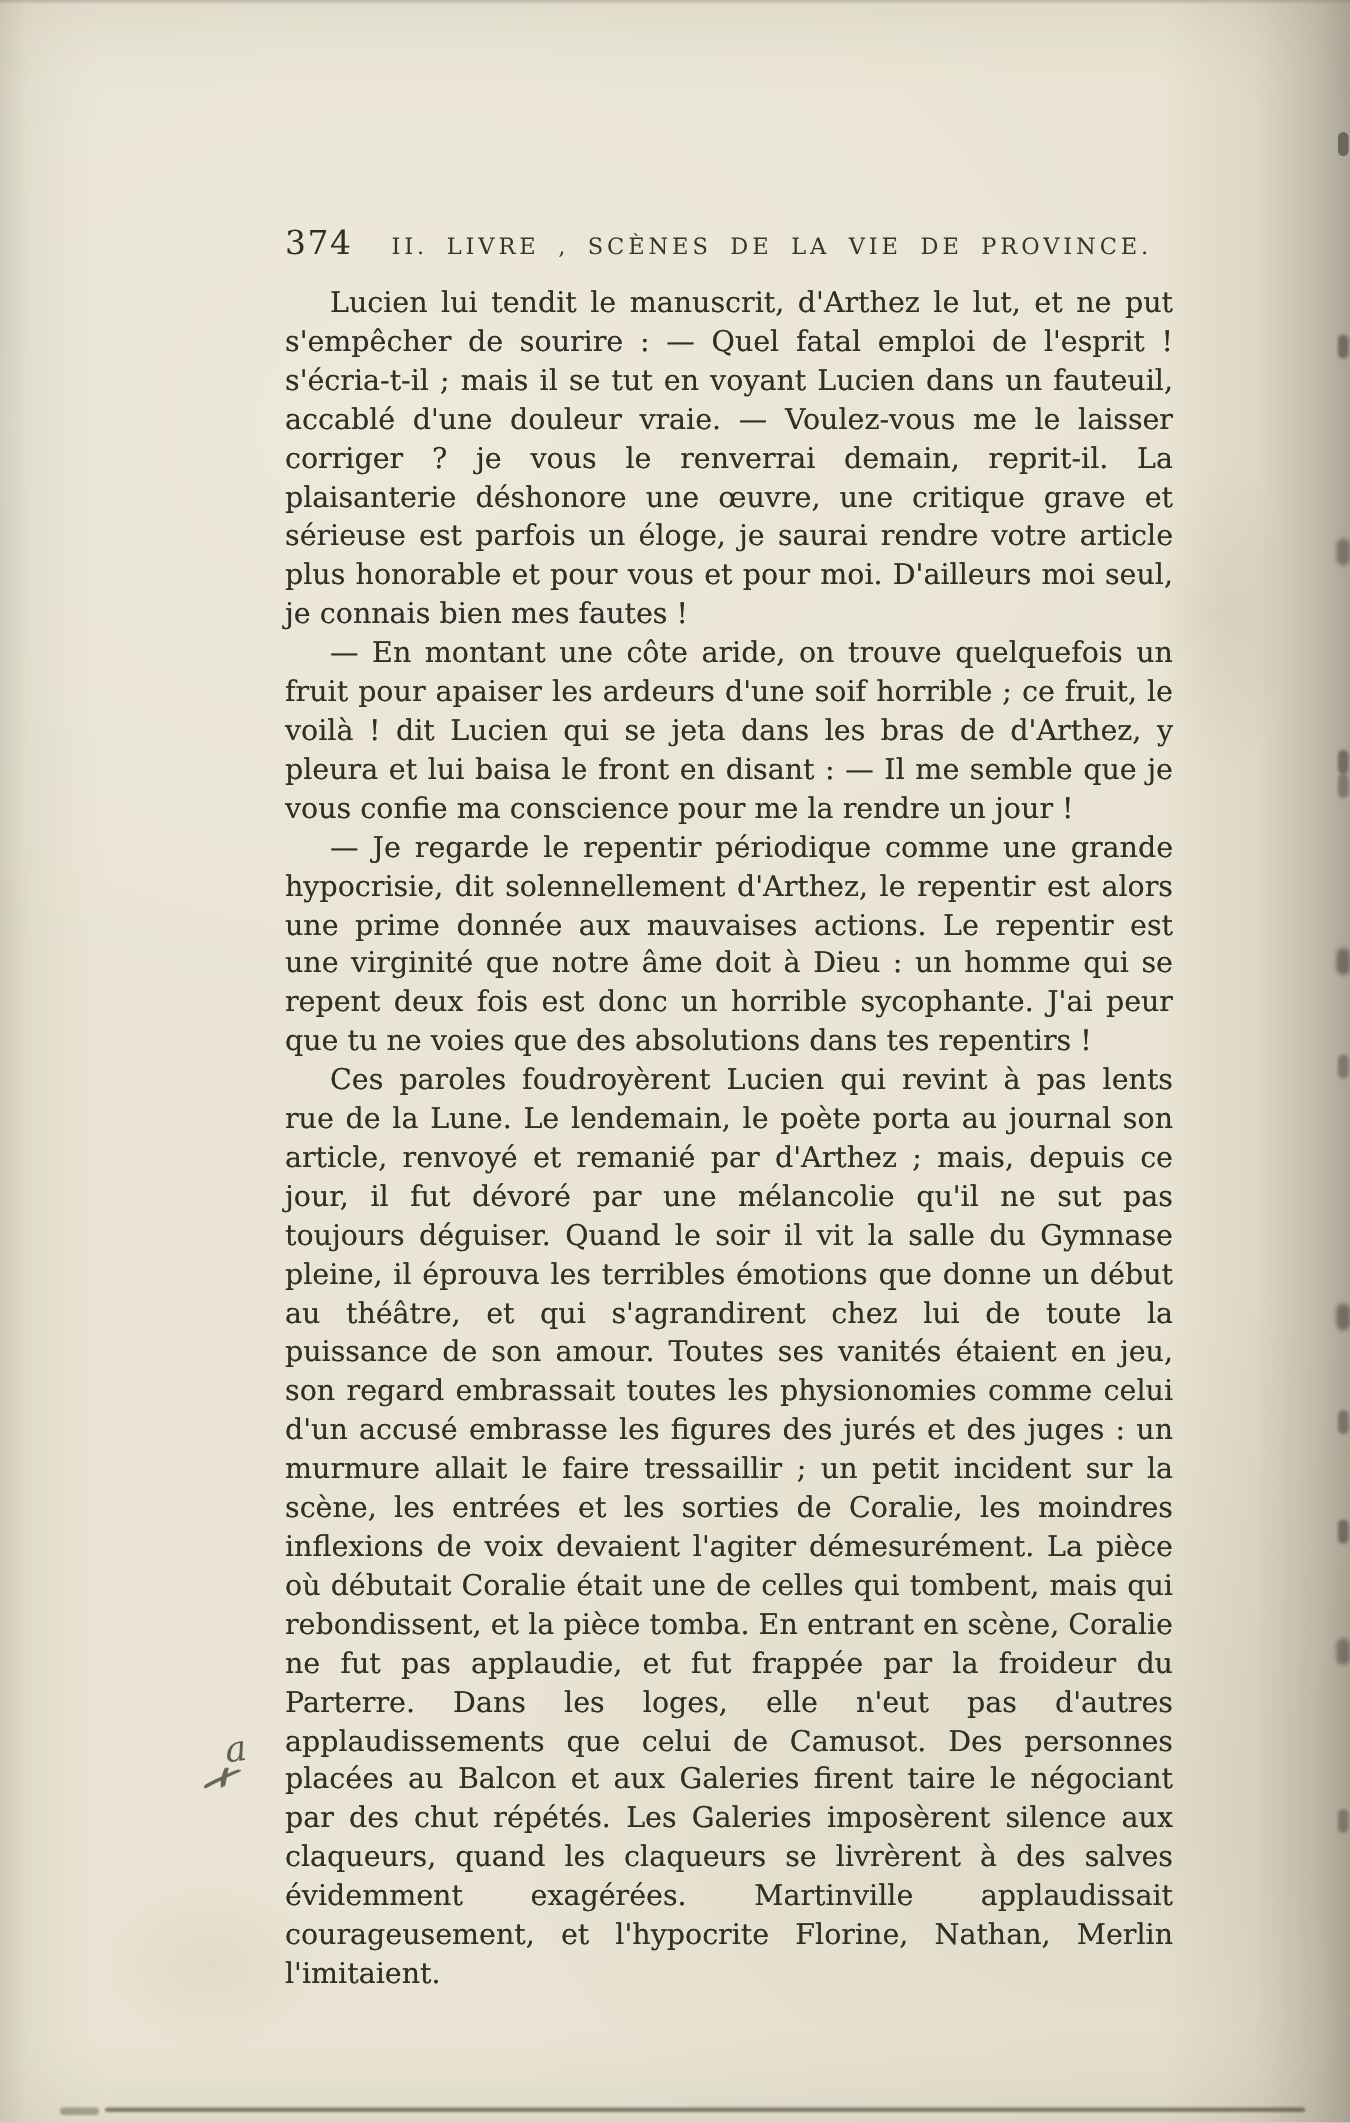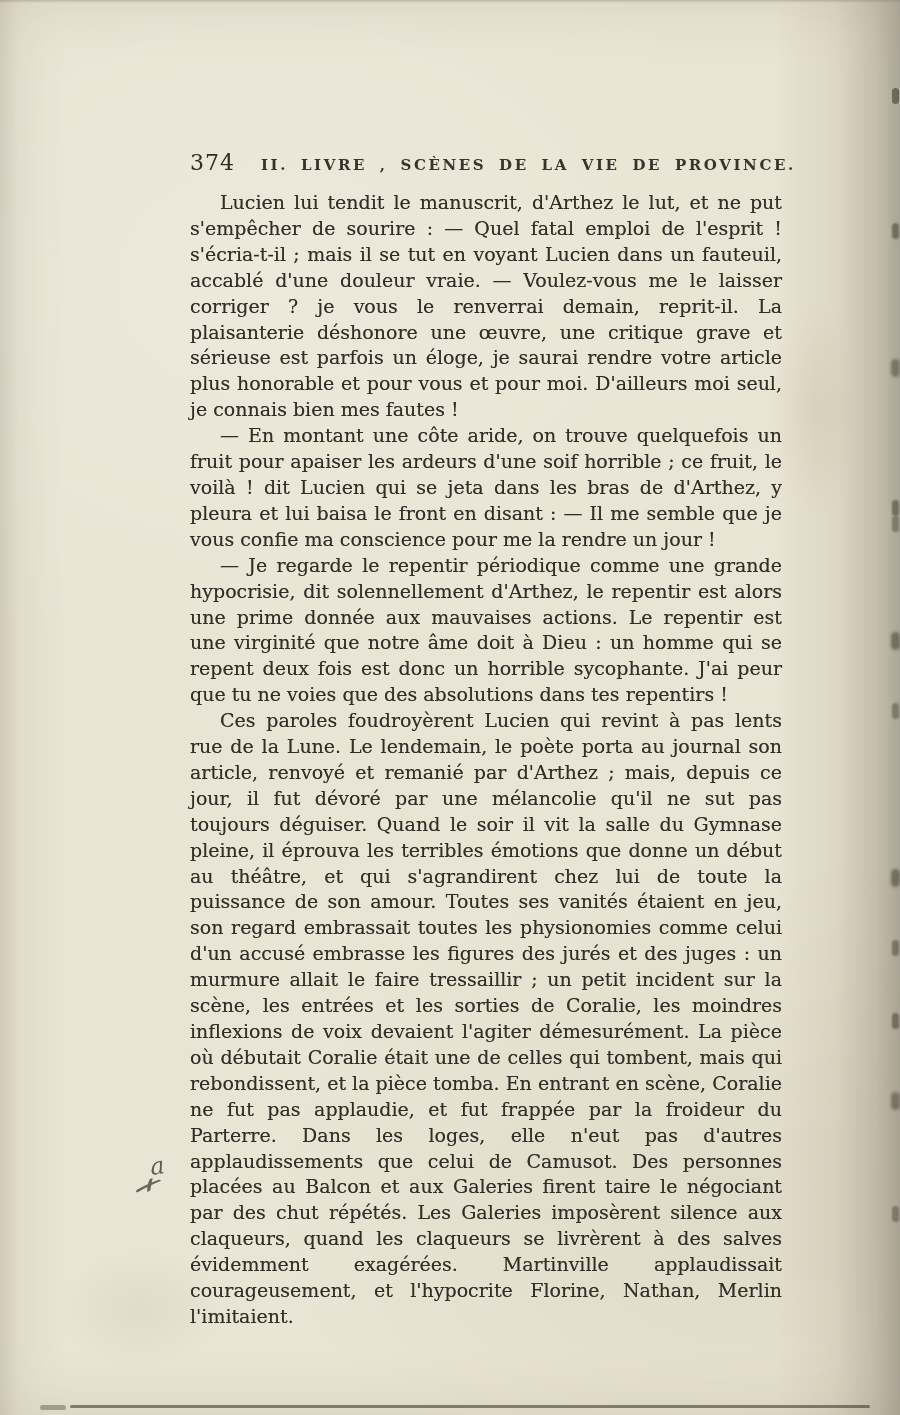--- a/index.html
+++ b/index.html
@@ -50,21 +50,21 @@
     white-space: nowrap;
   }
   .page-number {
     font-size: 22px;
     letter-spacing: 1px;
     color: #2f2d26;
     margin-right: 26px;
   }
   .running-title {
     font-size: 15px;
-    font-weight: bold;
+    font-weight: normal;
     letter-spacing: 2.6px;
     word-spacing: 5px;
     color: #36342c;
   }
   .text-block p {
     margin: 0;
     text-indent: 30px;
     text-align: justify;
     font-size: 19px;
     line-height: 25.9px;

